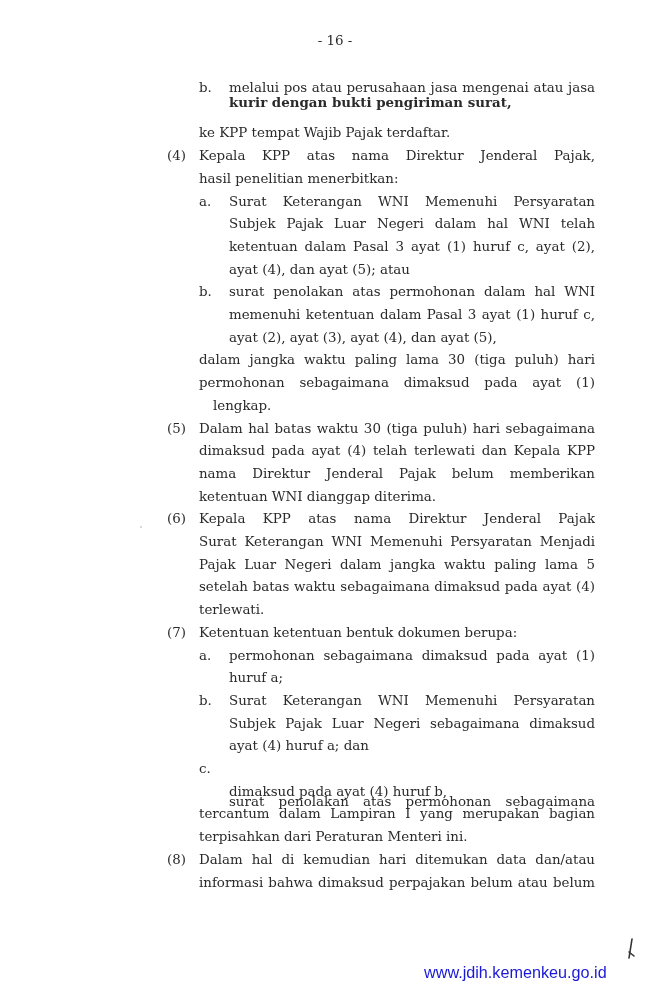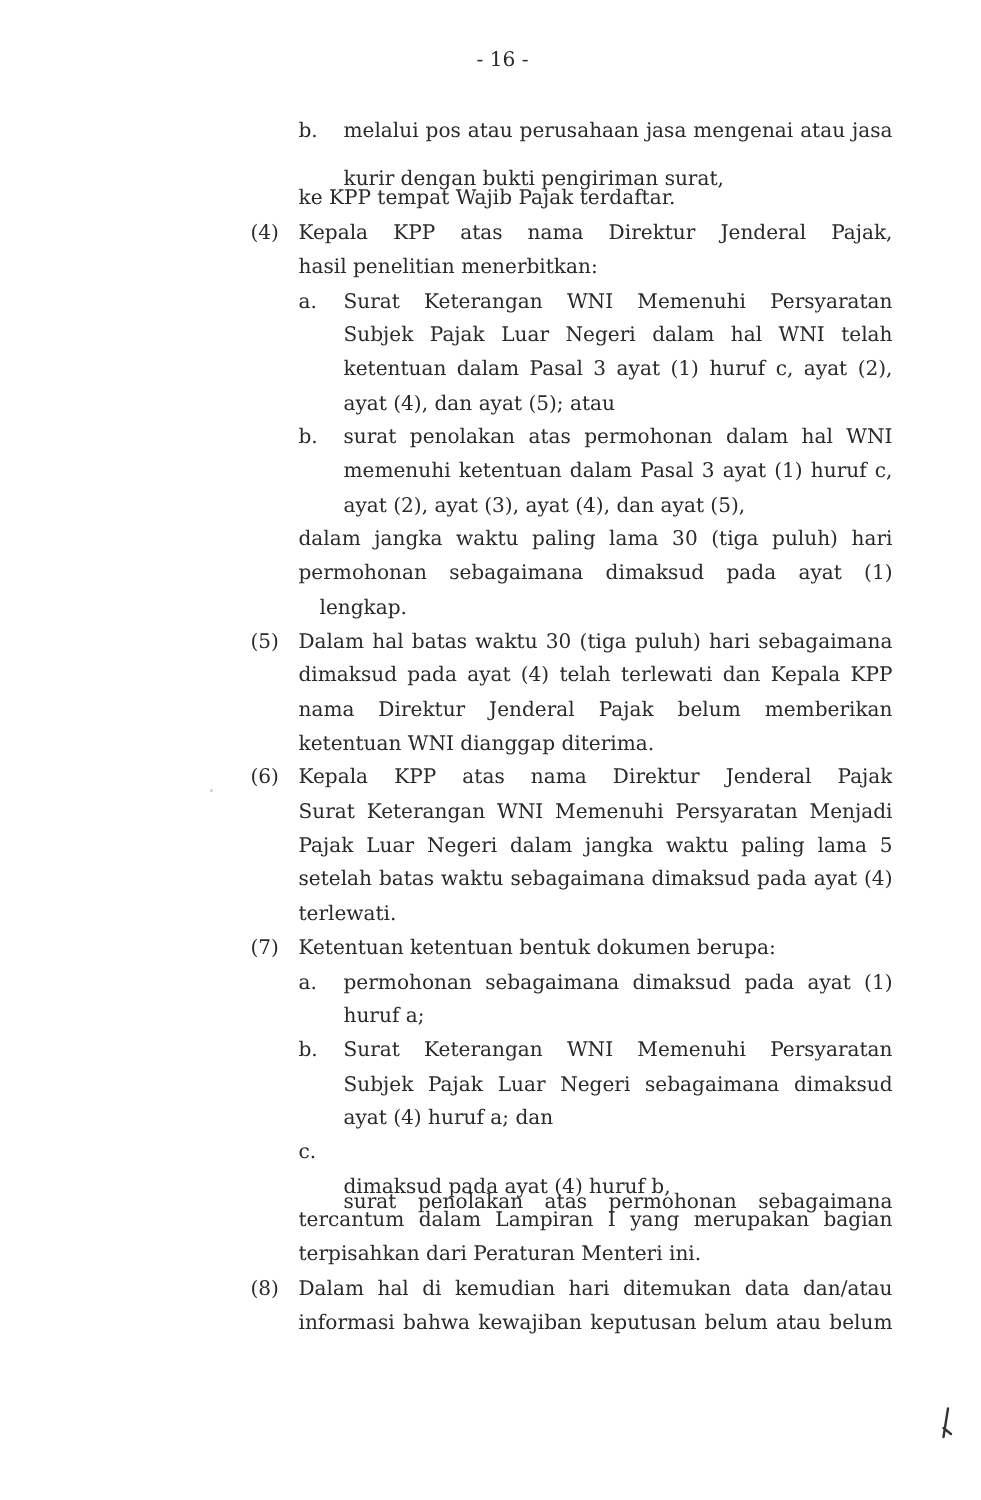--- a/index.html
+++ b/index.html
@@ -34,21 +34,21 @@
 <body>
 
 <div class="page">
   <div class="page-number">- 16 -</div>
   <div class="speck"></div>
 
   <div class="content">
 
     <span class="line label" style="top:0px;left:199px;">b.</span>
     <div class="line j" style="top:0px;left:229px;width:366px;">melalui pos atau perusahaan jasa mengenai atau jasa</div>
-    <div class="line" style="top:32px;left:229px;">kurir dengan bukti pengiriman surat,</div>
+    <div class="line" style="top:14px;left:229px;font-weight:bold;">kurir dengan bukti pengiriman surat,</div>
     <div class="line" style="top:45.4px;left:199px;">ke KPP tempat Wajib Pajak terdaftar.</div>
 
     <span class="line label" style="top:68.1px;left:167px;">(4)</span>
     <div class="line j" style="top:68.1px;left:199px;width:396px;">Kepala KPP atas nama Direktur Jenderal Pajak, berdasarkan</div>
     <div class="line" style="top:90.8px;left:199px;">hasil penelitian menerbitkan:</div>
 
     <span class="line label" style="top:113.5px;left:199px;">a.</span>
     <div class="line j" style="top:113.5px;left:229px;width:366px;">Surat Keterangan WNI Memenuhi Persyaratan Menjadi</div>
     <div class="line j" style="top:136.2px;left:229px;width:366px;">Subjek Pajak Luar Negeri dalam hal WNI telah memenuhi</div>
     <div class="line j" style="top:158.9px;left:229px;width:366px;">ketentuan dalam Pasal 3 ayat (1) huruf c, ayat (2), ayat (3),</div>
@@ -90,20 +90,21 @@
 
     <span class="line label" style="top:681px;left:199px;">c.</span>
     <div class="line j" style="top:681px;left:229px;width:366px;margin-top:33px;">surat penolakan atas permohonan sebagaimana</div>
     <div class="line" style="top:703.7px;left:229px;">dimaksud pada ayat (4) huruf b,</div>
 
     <div class="line j" style="top:726.4px;left:199px;width:396px;">tercantum dalam Lampiran I yang merupakan bagian tidak</div>
     <div class="line" style="top:749.1px;left:199px;">terpisahkan dari Peraturan Menteri ini.</div>
 
     <span class="line label" style="top:771.8px;left:167px;">(8)</span>
     <div class="line j" style="top:771.8px;left:199px;width:396px;">Dalam hal di kemudian hari ditemukan data dan/atau</div>
-    <div class="line j" style="top:794.5px;left:199px;width:396px;">informasi bahwa kewajiban keputusan belum atau belum</div>
+    <div class="line j" style="top:794.5px;left:199px;width:396px;">informasi bahwa dimaksud perpajakan belum atau belum</div>
   </div>
 
   <svg class="initial-mark" viewBox="0 0 10 22">
     <path d="M6 1 L3 20 M3 14 L8 18" stroke="#333" stroke-width="1.6" fill="none" stroke-linecap="round"></path>
   </svg>
 
+  <a class="footer-link">www.jdih.kemenkeu.go.id</a>
 </div>
 
 </body></html>

